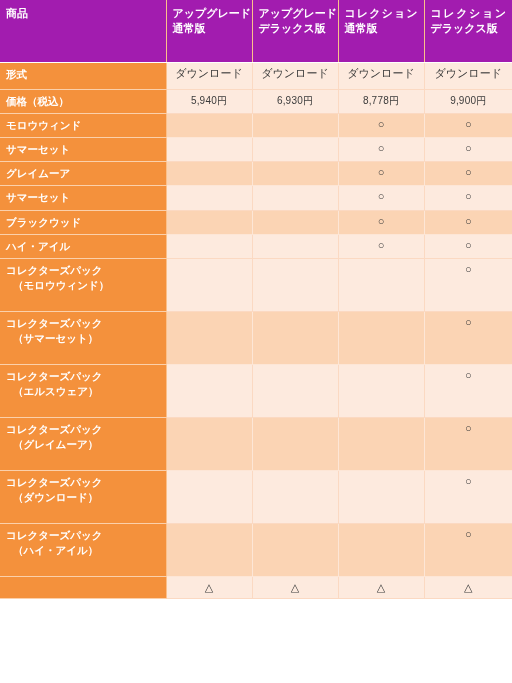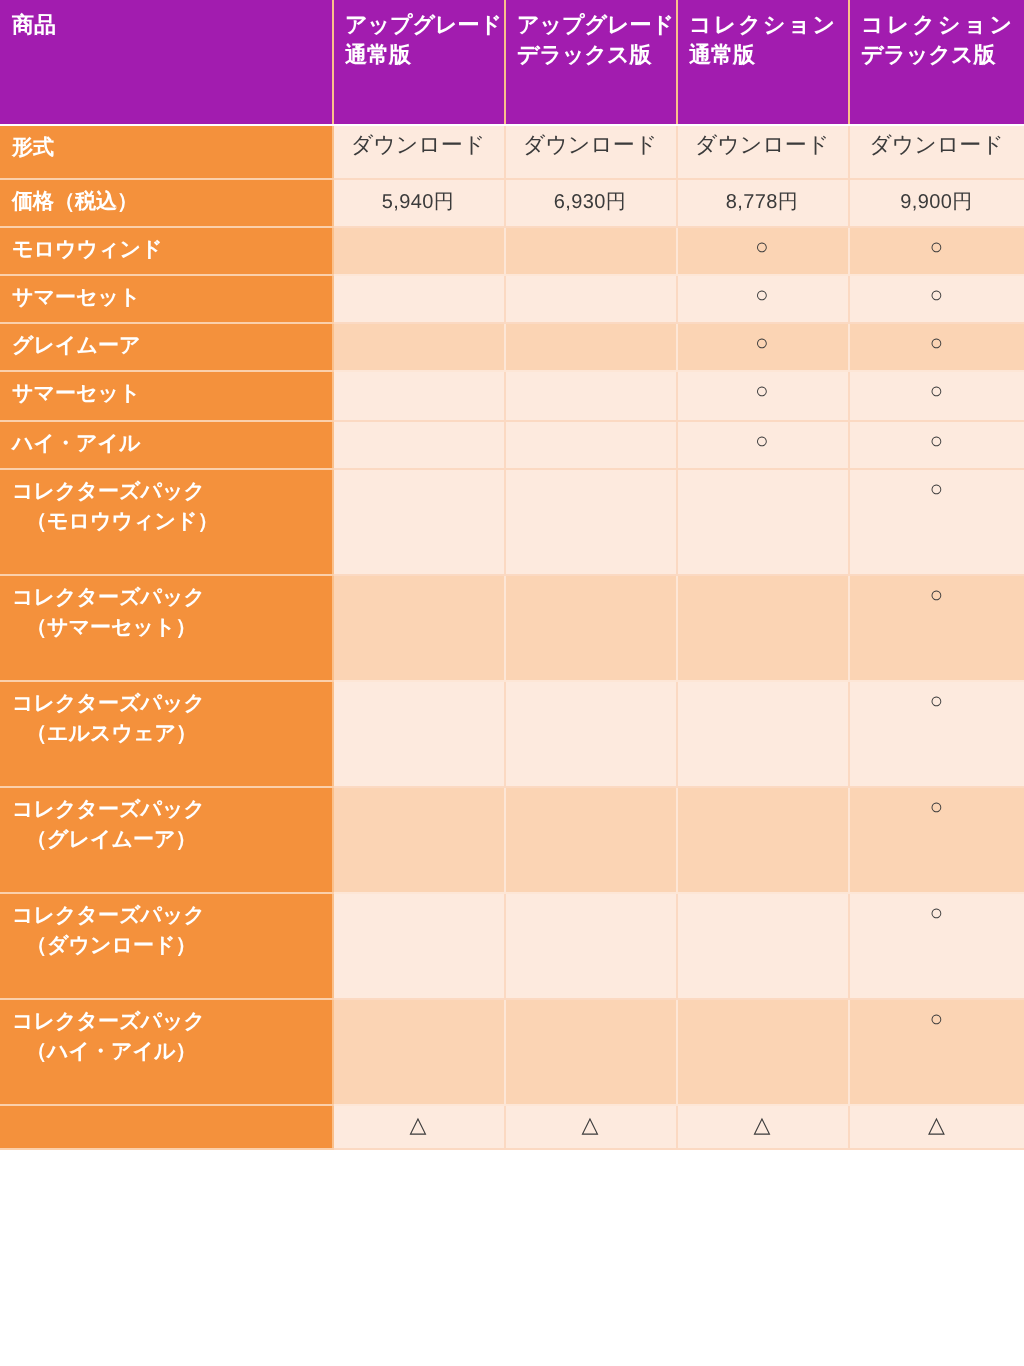--- a/index.html
+++ b/index.html
@@ -159,20 +159,27 @@
         <td class="cell"><span class="mark">○</span></td>
         <td class="cell last"><span class="mark">○</span></td>
       </tr>
       <tr class="row-h1 shade-b">
         <th class="row-label"><span>サマーセット</span></th>
         <td class="cell"><span class="mark empty"></span></td>
         <td class="cell"><span class="mark empty"></span></td>
         <td class="cell"><span class="mark">○</span></td>
         <td class="cell last"><span class="mark">○</span></td>
       </tr>
+      <tr class="row-h1 shade-a">
+        <th class="row-label"><span>ブラックウッド</span></th>
+        <td class="cell"><span class="mark empty"></span></td>
+        <td class="cell"><span class="mark empty"></span></td>
+        <td class="cell"><span class="mark">○</span></td>
+        <td class="cell last"><span class="mark">○</span></td>
+      </tr>
       <tr class="row-h1 shade-b">
         <th class="row-label"><span>ハイ・アイル</span></th>
         <td class="cell"><span class="mark empty"></span></td>
         <td class="cell"><span class="mark empty"></span></td>
         <td class="cell"><span class="mark">○</span></td>
         <td class="cell last"><span class="mark">○</span></td>
       </tr>
       <tr class="row-h4 shade-b">
         <th class="row-label"><span>コレクターズパック</span><span class="sub">（モロウウィンド）</span></th>
         <td class="cell"><span class="mark empty"></span></td>

